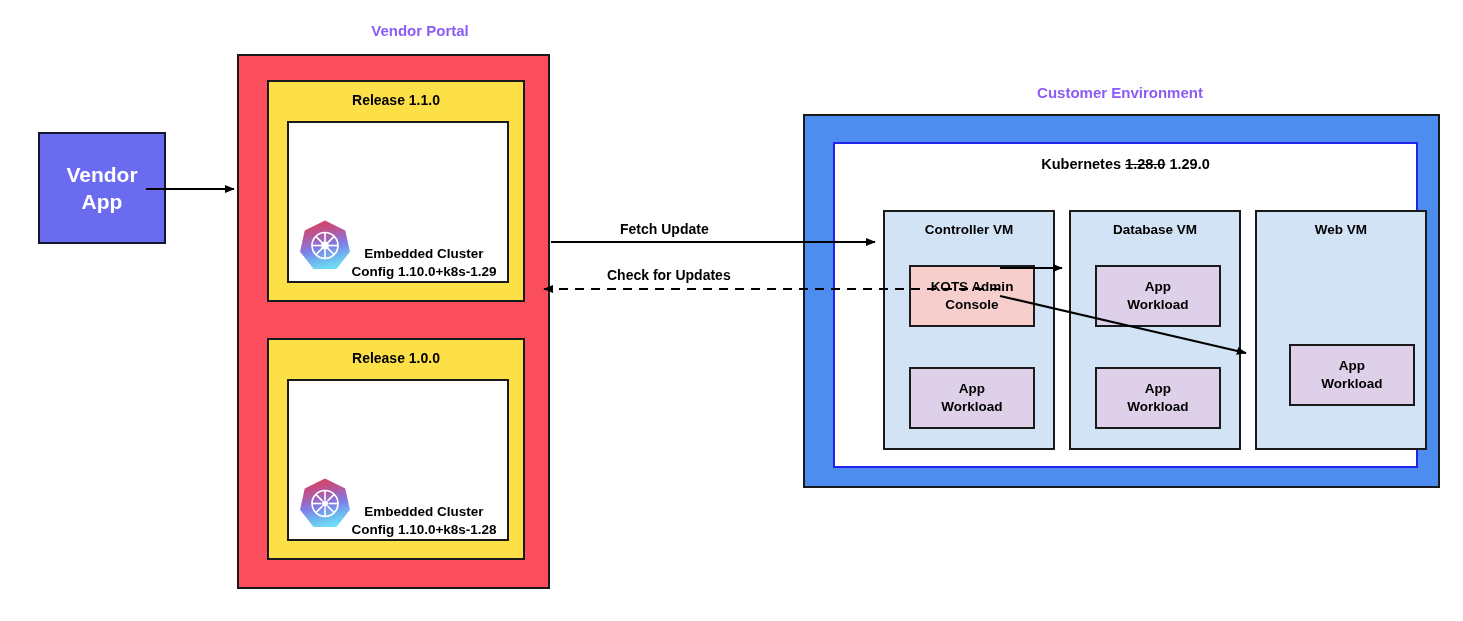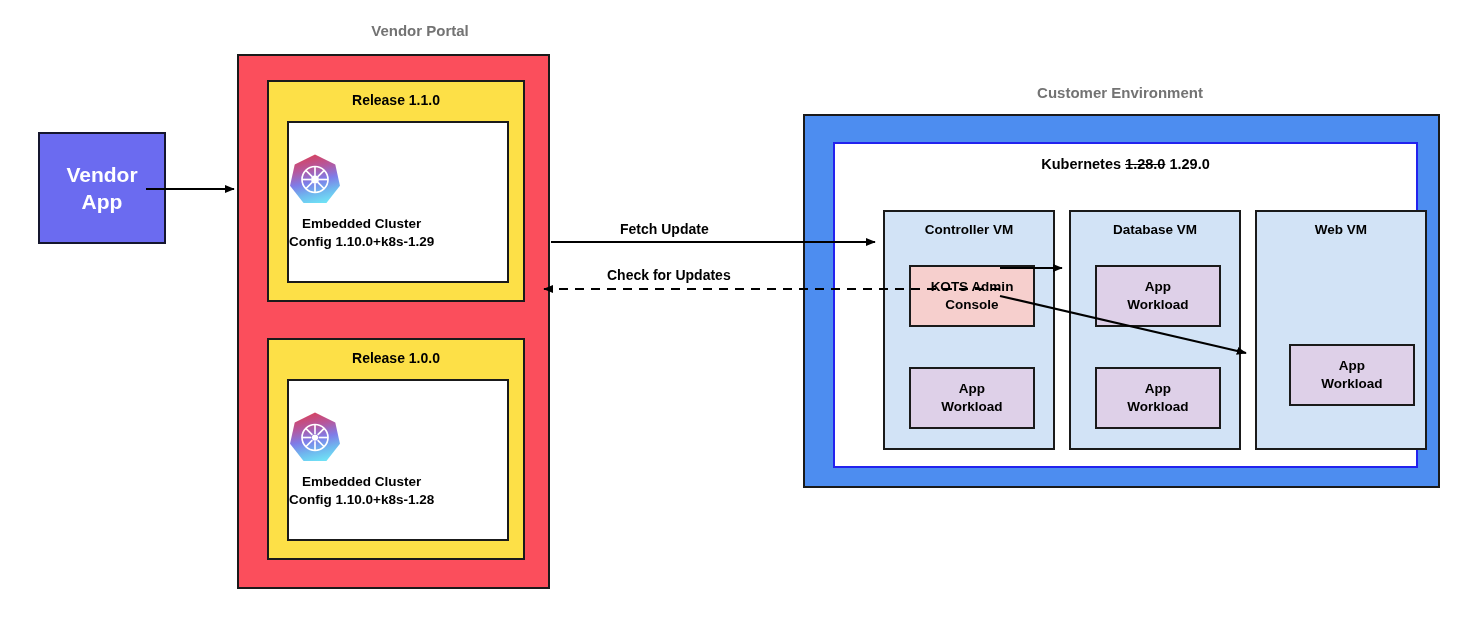--- a/index.html
+++ b/index.html
@@ -20,21 +20,21 @@
     left: 0; top: 0;
     width: 1463px;
     height: 621px;
   }
   .abs { position: absolute; box-sizing: border-box; }
 
   
   .caption {
     font-size: 15px;
     font-weight: bold;
-    color: #737373;
+    color: #8b5cf6;
     text-align: center;
     white-space: nowrap;
     line-height: 18px;
   }
 
   
   .vendor-app {
     left: 16px; top: 132px;
     width: 128px; height: 112px;
     background: #6b6bf0;
@@ -75,22 +75,22 @@
   }
   .cluster-card {
     position: absolute;
     left: 18px;
     top: 39px;
     width: 218px;
     height: 158px;
     background: #ffffff;
     border: 2px solid #1a1a1a;
     display: flex;
-    flex-direction: column;
-    align-items: flex-start;
+    flex-direction: row;
+    align-items: flex-end;
     justify-content: center;
   }
   .k8s-logo { width: 52px; height: 52px; display: block; margin-bottom: 10px; }
   .cluster-label {
     text-align: center;
     font-size: 13.5px;
     font-weight: bold;
     line-height: 18px;
     white-space: nowrap;
   }

